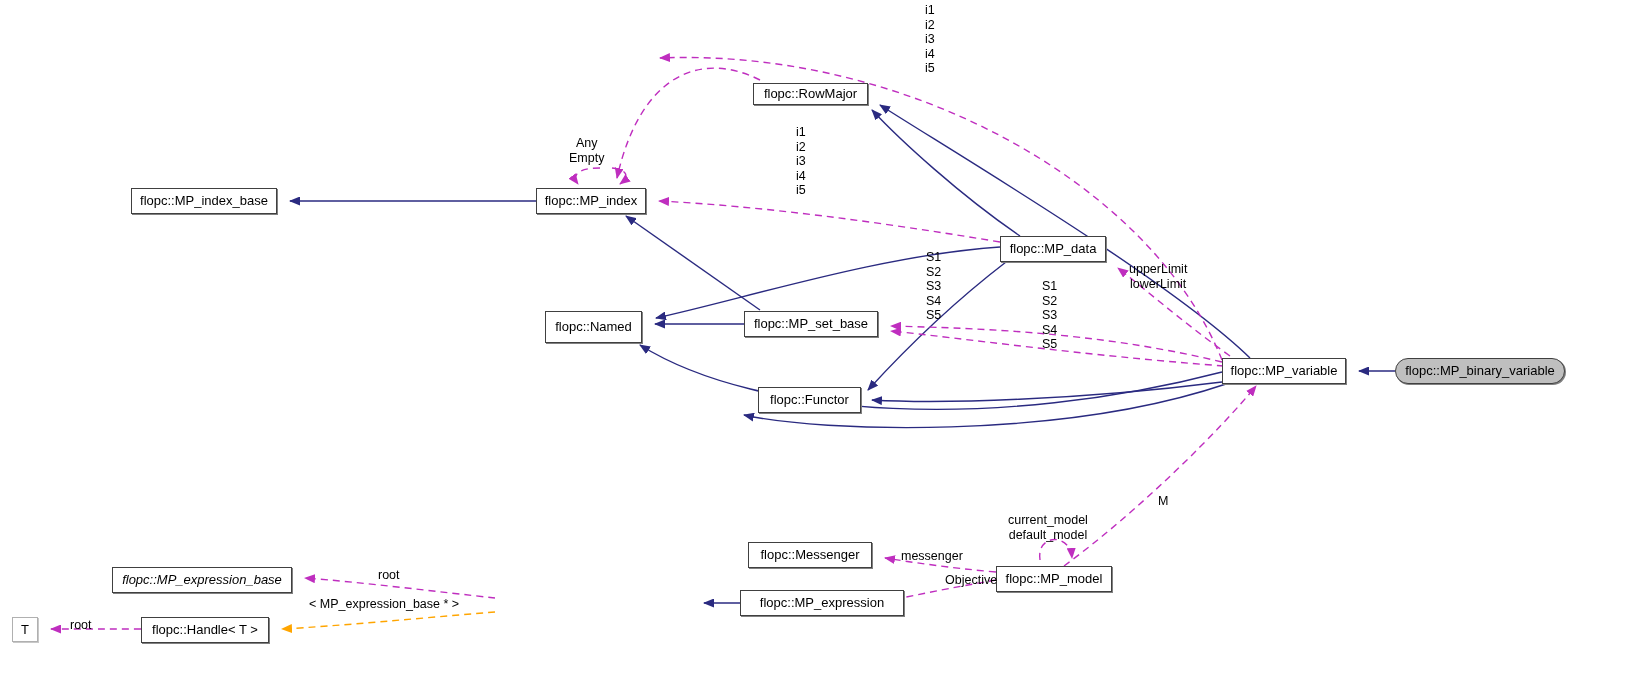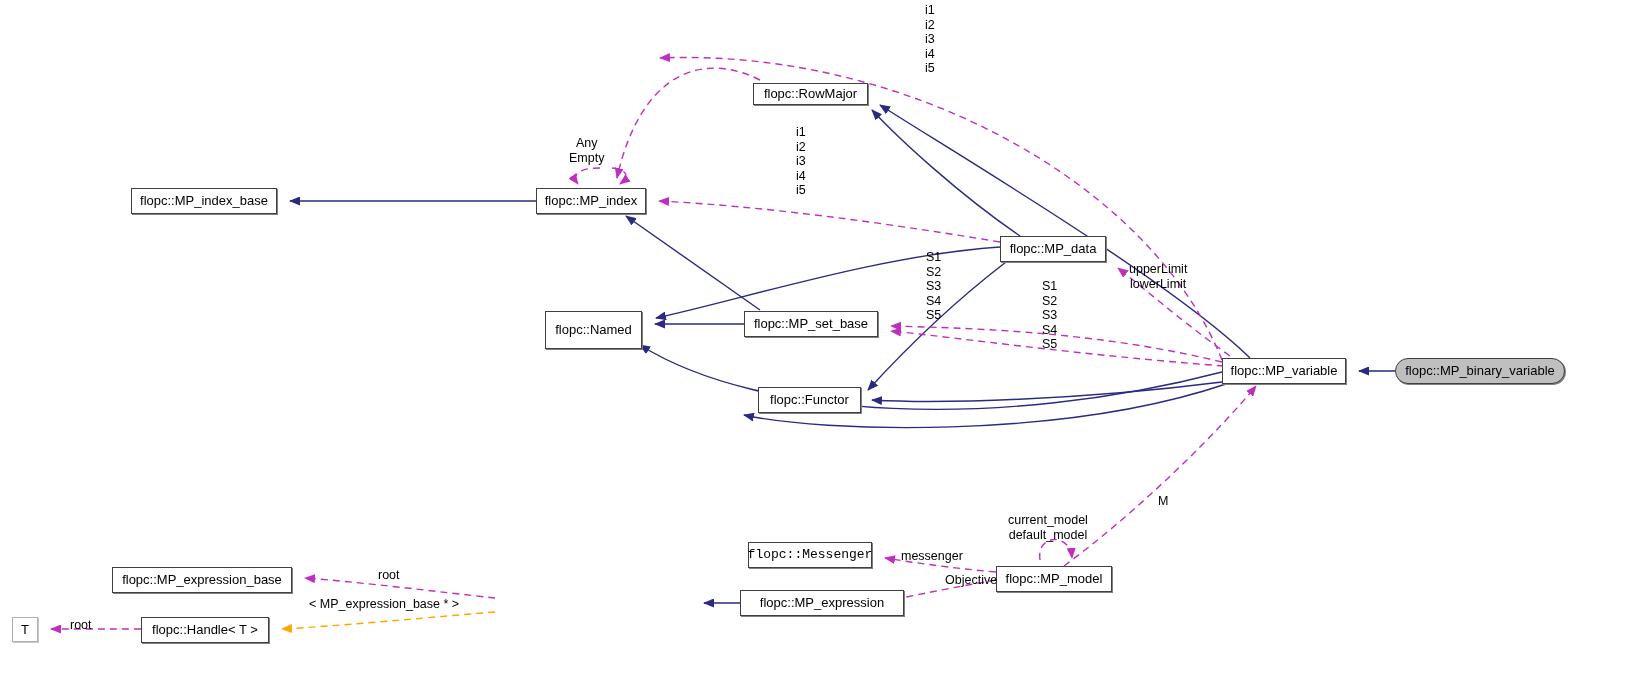--- a/index.html
+++ b/index.html
@@ -110,30 +110,30 @@
 
     <g fill="none" stroke="#ffa500" stroke-width="1.4" stroke-dasharray="7,5" marker-end="url(#arrow-template)">
       <path d="M 495,612 C 420,618 340,626 282,629"></path>
     </g>
   </svg>
 
 <div class="node" style="left: 131px; top: 188px; width: 146px; height: 26px;">flopc::MP_index_base</div>
     <div class="node" style="left: 536px; top: 188px; width: 110px; height: 26px;">flopc::MP_index</div>
     <div class="node" style="left: 753px; top: 83px; width: 115px; height: 22px;">flopc::RowMajor</div>
     <div class="node" style="left: 1000px; top: 236px; width: 106px; height: 26px;">flopc::MP_data</div>
-    <div class="node" style="left: 545px; top: 311px; width: 97px; height: 38px;">flopc::Named</div>
+    <div class="node" style="left: 545px; top: 311px; width: 97px; height: 32px;">flopc::Named</div>
     <div class="node" style="left: 744px; top: 311px; width: 134px; height: 26px;">flopc::MP_set_base</div>
     <div class="node" style="left: 758px; top: 387px; width: 103px; height: 26px;">flopc::Functor</div>
     <div class="node" style="left: 1222px; top: 358px; width: 124px; height: 26px;">flopc::MP_variable</div>
     <div class="node highlight" style="left: 1395px; top: 358px; width: 170px; height: 26px;">flopc::MP_binary_variable</div>
-    <div class="node" style="left: 112px; top: 567px; width: 180px; height: 26px;">flopc::MP_expression_base</div>
+    <div class="node" style="left: 112px; top: 567px; width: 180px; height: 26px; font-style: italic;">flopc::MP_expression_base</div>
     <div class="node tparam" style="left: 12px; top: 617px; width: 26px; height: 25px;">T</div>
     <div class="node" style="left: 141px; top: 617px; width: 128px; height: 26px;">flopc::Handle&lt; T &gt;</div>
     <div class="node" style="left: 740px; top: 590px; width: 164px; height: 26px;">flopc::MP_expression</div>
-    <div class="node" style="left: 748px; top: 542px; width: 124px; height: 26px; font-family: Liberation Mono, monospace;">flopc::Messenger</div>
+    <div class="node" style="left: 748px; top: 542px; width: 124px; height: 26px;">flopc::Messenger</div>
     <div class="node" style="left: 996px; top: 566px; width: 116px; height: 26px;">flopc::MP_model</div>
     <div class="edge-label" style="left: 925px; top: 3px;">i1
 i2
 i3
 i4
 i5</div>
     <div class="edge-label" style="left: 569px; top: 136px;">Any
 Empty</div>
     <div class="edge-label" style="left: 796px; top: 125px;">i1
 i2

